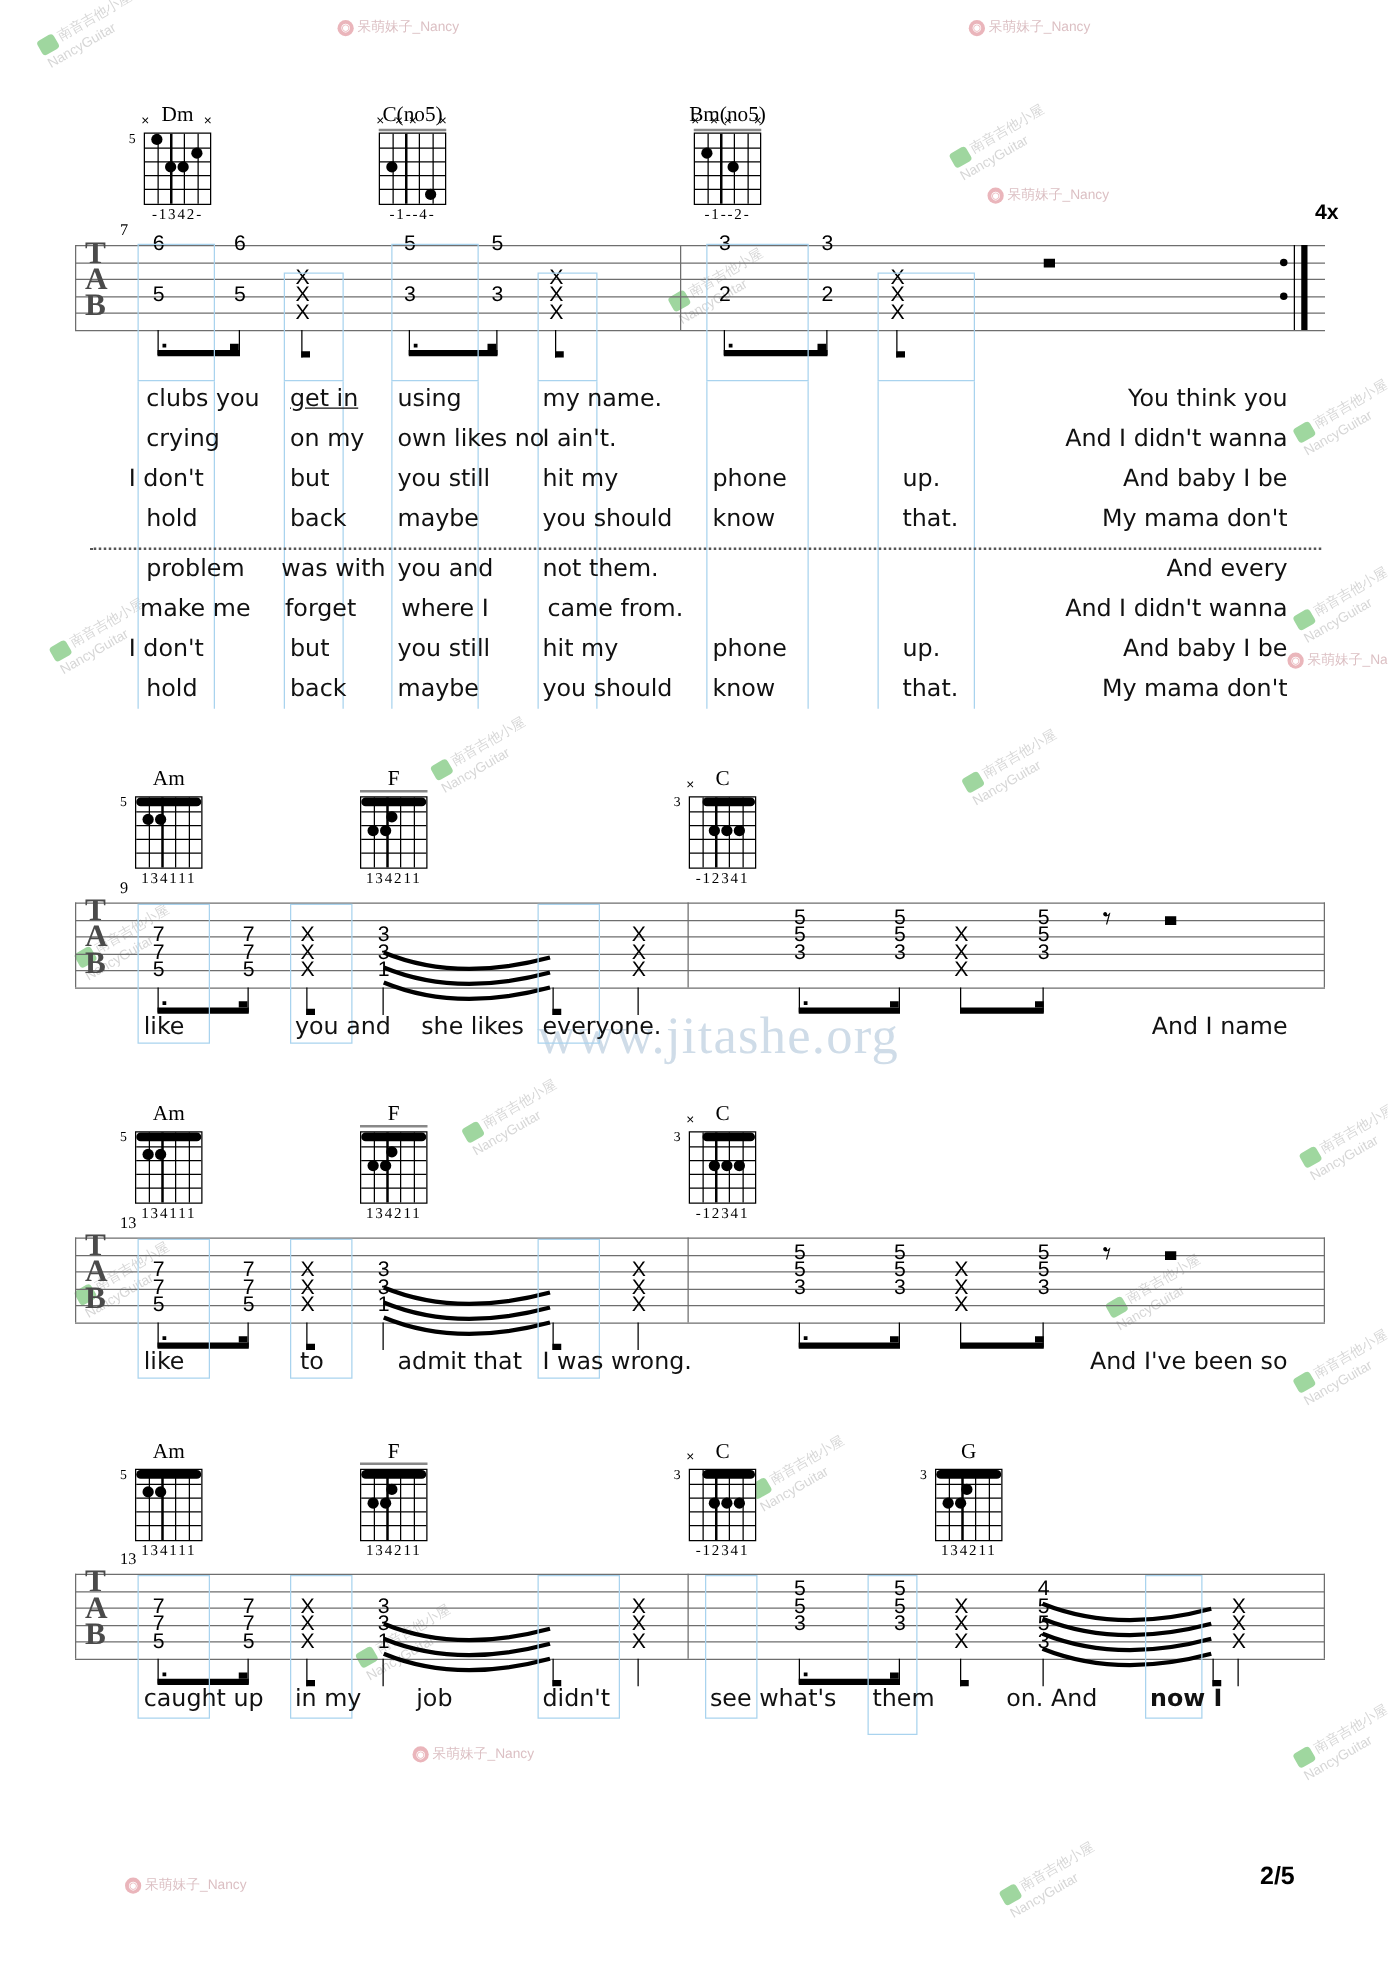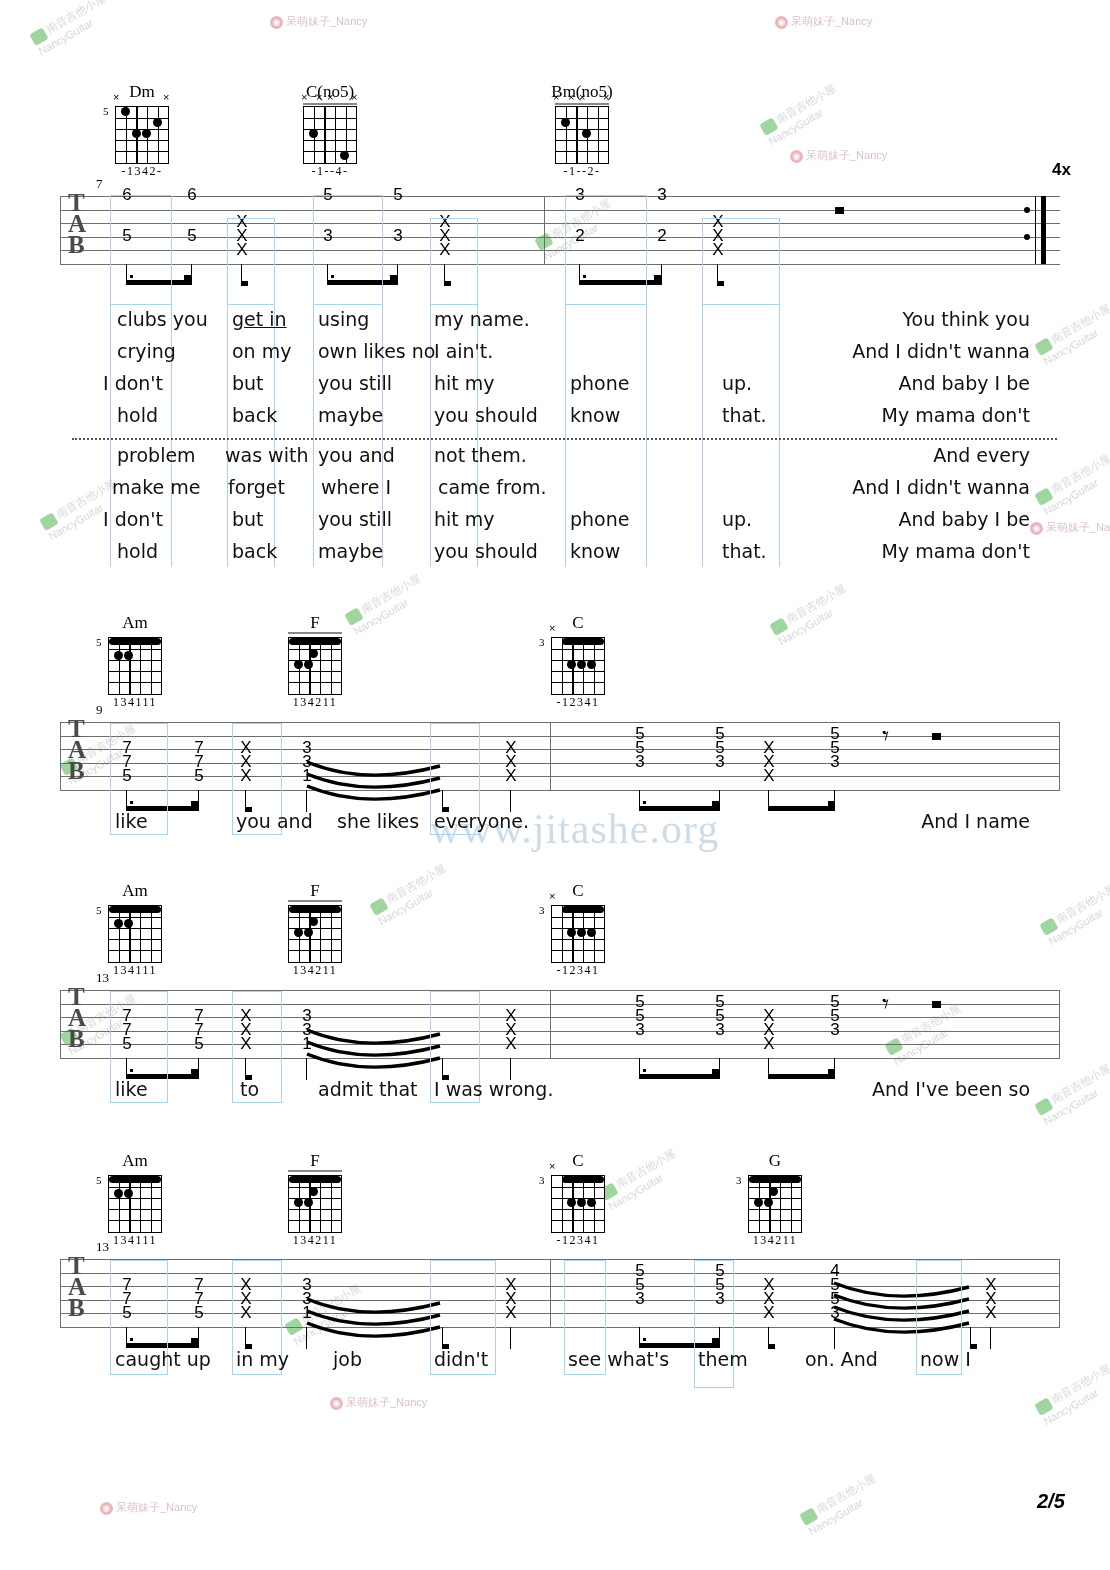--- a/index.html
+++ b/index.html
@@ -822,17 +822,17 @@
   <div class="hl" style="left:694px;top:1260px;width:40px;height:128px;"></div>
   <div class="hl" style="left:916px;top:1260px;width:46px;height:115px;"></div>
 
   <div class="lyr" style="left:115px;top:1348px;">caught up</div>
   <div class="lyr" style="left:236px;top:1348px;">in my</div>
   <div class="lyr" style="left:333px;top:1348px;">job</div>
   <div class="lyr" style="left:434px;top:1348px;">didn't</div>
   <div class="lyr" style="left:568px;top:1348px;">see what's</div>
   <div class="lyr" style="left:698px;top:1348px;">them</div>
   <div class="lyr" style="left:805px;top:1348px;">on. And</div>
-  <div class="lyr" style="left:920px;top:1348px;">now I</div>
-
-  <div class="pagenum" style="left:1037px;top:1490px;font-style:italic;">2/5</div>
+  <div class="lyr" style="left:920px;top:1348px;font-weight:bold;">now I</div>
+
+  <div class="pagenum" style="left:1008px;top:1490px;">2/5</div>
 
 </div>
 
 </body></html>

